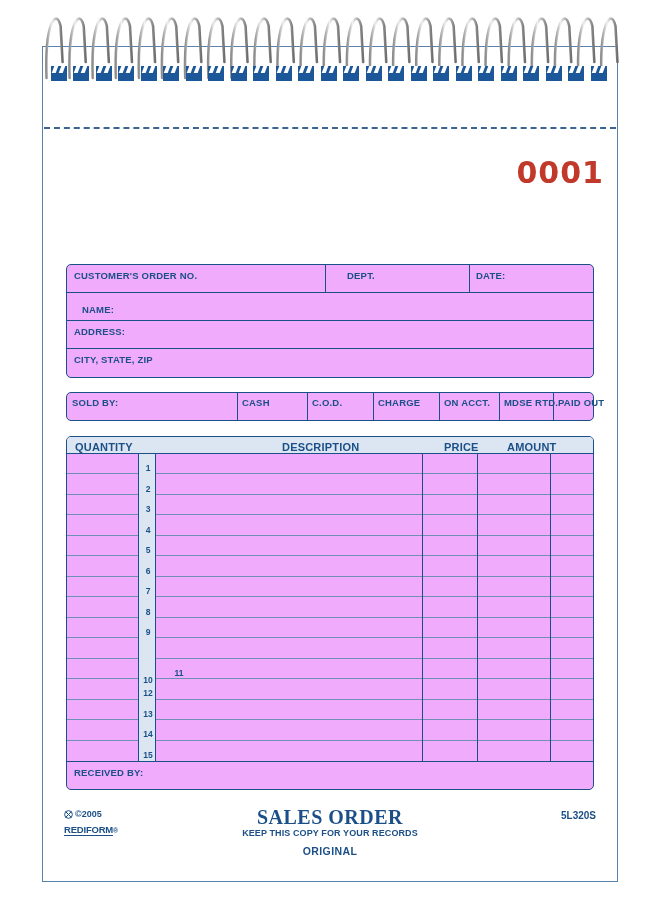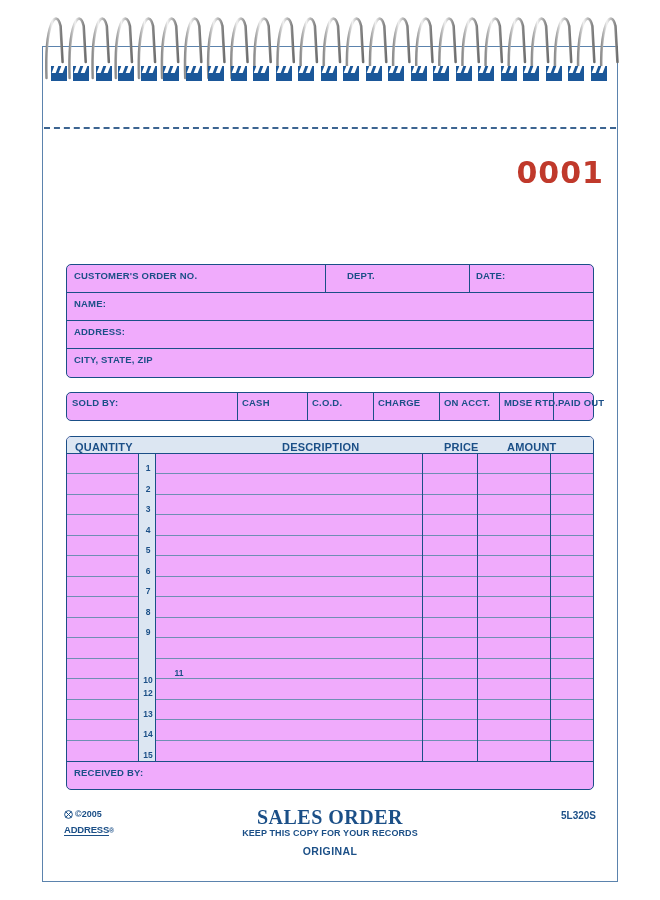--- a/index.html
+++ b/index.html
@@ -382,21 +382,21 @@
       <div class="cust-cell" style="left:258px;width:144px;padding-left:15px;">
         <span class="lbl">DEPT.</span>
       </div>
       <div class="vline" style="left:402px;"></div>
       <div class="cust-cell" style="left:402px;right:0;">
         <span class="lbl">DATE:</span>
       </div>
     </div>
 
     <div class="cust-row" style="top:28px;height:28px;">
-      <div class="cust-cell" style="left:0;right:0;">
+      <div class="cust-cell" style="left:8px;right:0;align-items:center;">
         <span class="lbl">NAME:</span>
       </div>
     </div>
 
     <div class="cust-row" style="top:56px;height:28px;">
       <div class="cust-cell" style="left:0;right:0;">
         <span class="lbl">ADDRESS:</span>
       </div>
     </div>
 
@@ -494,21 +494,21 @@
   <div id="footer">
 
     <div id="brand">
       <div id="brand-top">
         <svg width="9" height="9" viewBox="0 0 10 10">
           <circle cx="5" cy="5" r="4.3" fill="none" stroke="#1b4f87" stroke-width="1.1"></circle>
           <path d="M1.8 1.8 L8.2 8.2 M8.2 1.8 L1.8 8.2" stroke="#1b4f87" stroke-width="1.1"></path>
         </svg>
         <span>©2005</span>
       </div>
-      <span id="brand-name">ADDRESS</span><span id="brand-reg">®</span>
+      <span id="brand-name">REDIFORM</span><span id="brand-reg">®</span>
     </div>
 
     <div id="footer-center">
       <div id="doc-title">SALES ORDER</div>
       <div id="doc-sub">KEEP THIS COPY FOR YOUR RECORDS</div>
       <div id="doc-copy">ORIGINAL</div>
     </div>
 
     <div id="part-no">5L320S</div>
   </div>

